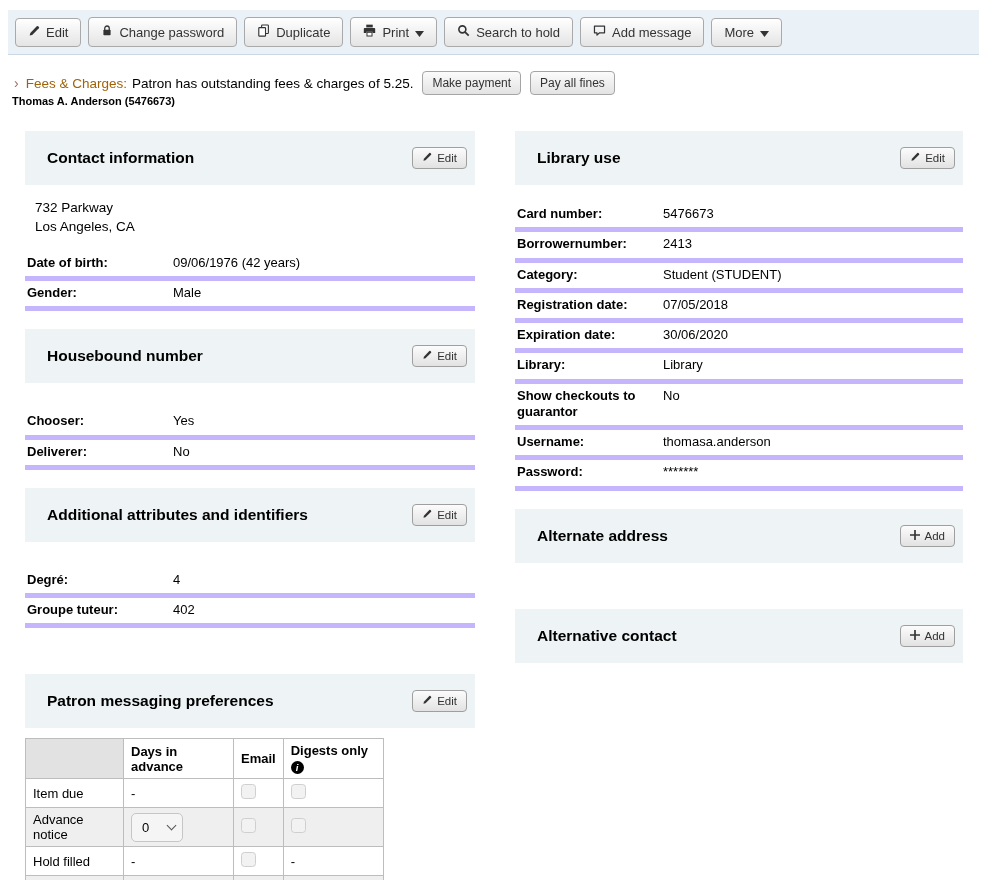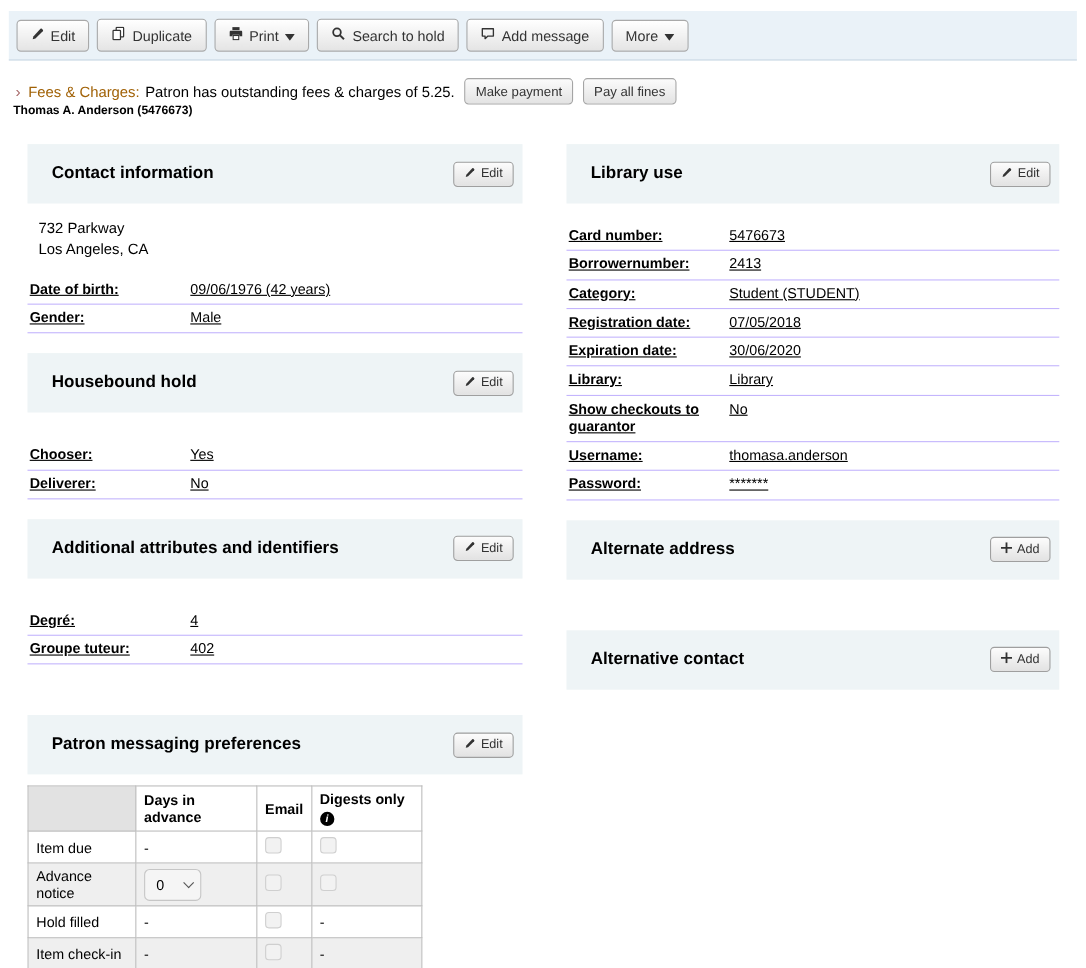--- a/index.html
+++ b/index.html
@@ -31,21 +31,21 @@
   .col-right { width:448px; flex:none; }
 
   .sect-head { display:flex; justify-content:space-between; align-items:center; background:#eef4f6; padding:6px 8px 6px 10px; }
   .sect-head h3 { margin:12px; font-size:15.5px; font-weight:bold; }
   .btn-xs { display:inline-flex; align-items:center; gap:5px; padding:4px 9px; font-size:11.5px; color:#333;
             background:linear-gradient(#fcfcfc,#e2e2e2); border:1px solid #9f9f9f; border-radius:4px; cursor:pointer;
             font-family:"Liberation Sans", sans-serif; }
 
   .addr { margin:14px 0 14px 10px; line-height:1.4; font-size:13.5px; }
 
-  .kv { display:flex; border-bottom:1px solid #c4b5fd; padding:4px 0 5px 2px;text-decoration:underline; }
+  .kv { display:flex; border-bottom:5px solid #c4b5fd; padding:4px 0 5px 2px; }
   .kv .k { width:138px; flex:none; font-weight:bold; line-height:1.25; }
   .kv .v { padding-left:8px; }
   .rows-gap { margin-top:26px; }
   .rows-gap-sm { margin-top:17px; }
   .sect-gap { margin-top:18px; }
   .sect-gap-lg { margin-top:46px;gap:44px; }
 
   
   table.msgprefs { border-collapse:collapse; margin-top:10px; font-size:13px; }
   .msgprefs th, .msgprefs td { border:1px solid #bdbdbd; padding:4px 7px; text-align:left; vertical-align:middle;margin-top:44px; }
@@ -80,20 +80,27 @@
 <body>
 
 <div class="toolbar">
   <button class="btn">
     <span><svg width="12" height="12" viewBox="0 0 16 16">
           <path d="M11.7 1.6a1.3 1.3 0 0 1 1.8 0l1 1a1.3 1.3 0 0 1 0 1.8l-8.9 8.9-3.3.8.8-3.3z" fill="#333"></path>
         </svg></span>
     <span>Edit</span>
   </button>
   <button class="btn">
+    <span><svg width="12" height="13" viewBox="0 0 16 16">
+          <path d="M5 7.2V5a3 3 0 0 1 6 0v2.2" fill="none" stroke="#333" stroke-width="1.7"></path>
+          <rect x="3.2" y="7" width="9.6" height="7.4" rx="1" fill="#333"></rect>
+        </svg></span>
+    <span>Change password</span>
+  </button>
+  <button class="btn">
     <span><svg width="13" height="13" viewBox="0 0 16 16">
           <rect x="5.7" y="1.2" width="8.3" height="10.5" rx="0.8" fill="#fff" stroke="#333" stroke-width="1.4"></rect>
           <rect x="2.2" y="4.4" width="8.3" height="10.5" rx="0.8" fill="#fff" stroke="#333" stroke-width="1.4"></rect>
         </svg></span>
     <span>Duplicate</span>
   </button>
   <button class="btn">
     <span><svg width="13" height="13" viewBox="0 0 16 16">
           <rect x="4" y="0.8" width="8" height="3.4" fill="#333"></rect>
           <path d="M2.2 5h11.6c.7 0 1.2.5 1.2 1.2V11h-3.2V9.4H4.2V11H1V6.2C1 5.5 1.5 5 2.2 5z" fill="#333"></path>
@@ -155,21 +162,21 @@
     <div class="kv">
       <div class="k">Date of birth:</div>
       <div class="v">09/06/1976 (42 years)</div>
     </div>
     <div class="kv">
       <div class="k">Gender:</div>
       <div class="v">Male</div>
     </div>
 
     <div class="sect-head sect-gap">
-      <h3>Housebound hold</h3>
+      <h3>Housebound number</h3>
       <button class="btn-xs">
         <span><svg width="10" height="10" viewBox="0 0 16 16">
               <path d="M11.7 1.6a1.3 1.3 0 0 1 1.8 0l1 1a1.3 1.3 0 0 1 0 1.8l-8.9 8.9-3.3.8.8-3.3z" fill="#333"></path>
             </svg></span>
         <span>Edit</span>
       </button>
     </div>
     <div class="rows-gap">
       <div class="kv">
         <div class="k">Chooser:</div>

